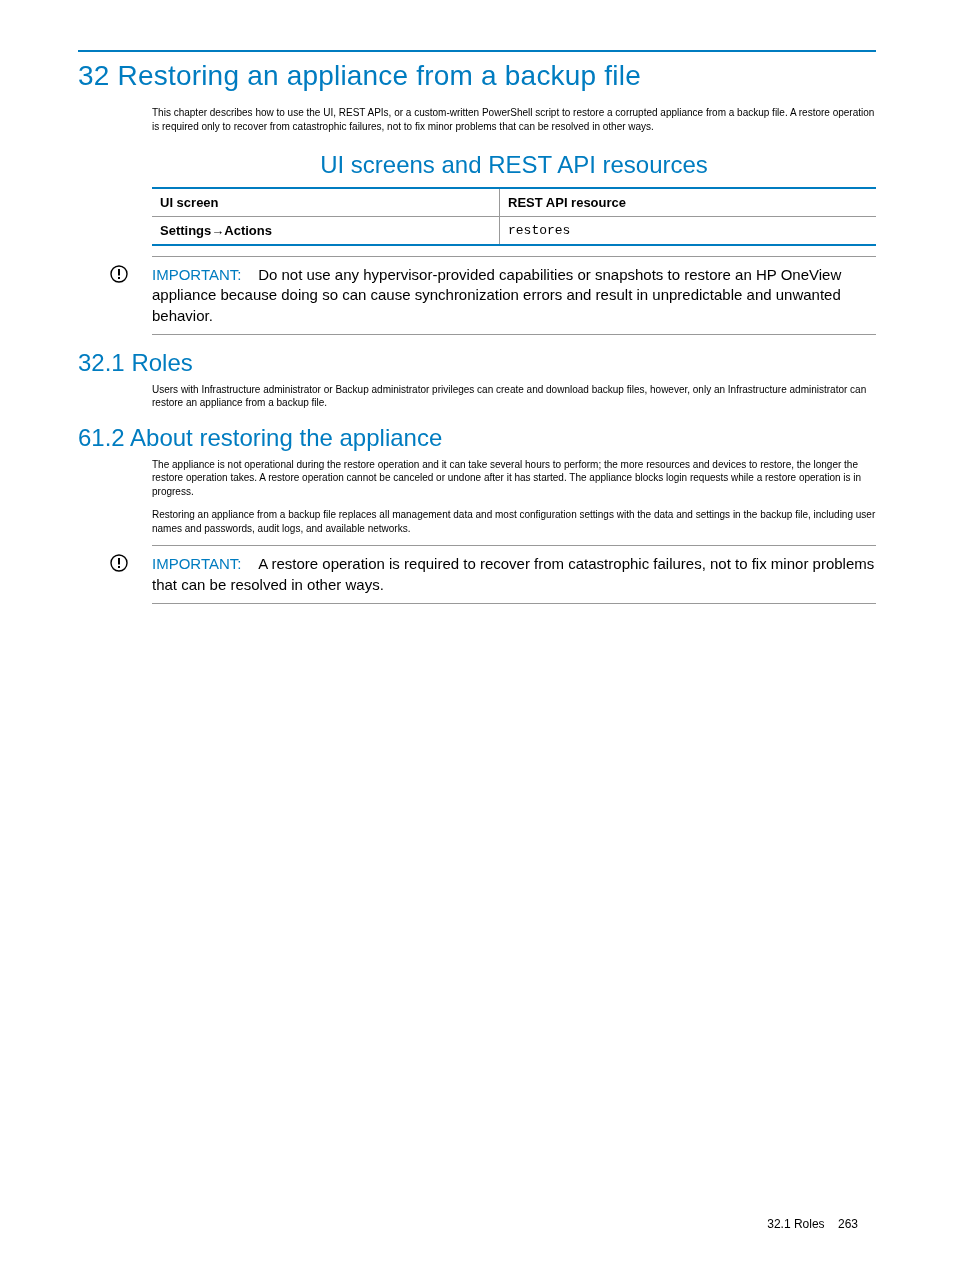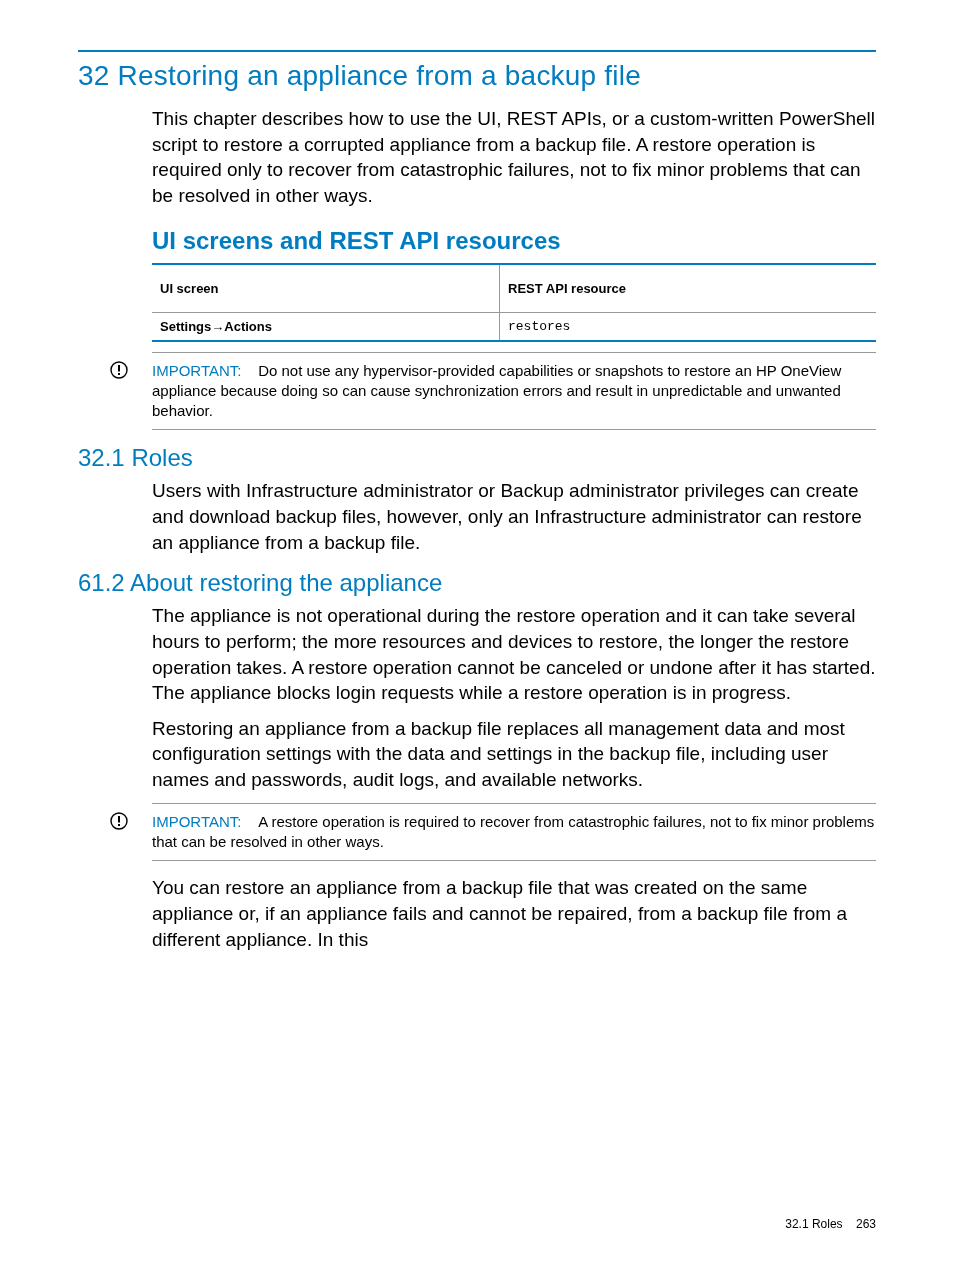--- a/index.html
+++ b/index.html
@@ -22,48 +22,49 @@
   }
   h1.chapter-title {
     color: #007cc0;
     font-weight: 300;
     font-size: 28px;
     margin: 0 0 14px 0;
     letter-spacing: 0.2px;
   }
   h2.section {
     color: #007cc0;
-    font-weight: 700;
+    font-weight: 400;
     font-size: 24px;
     margin: 18px 0 8px 0;
+    text-align: center;
   }
   h2.subsection {
     color: #007cc0;
     font-weight: 300;
     font-size: 24px;
     margin: 14px 0 6px 0;
   }
   .body-text {
-    font-size: 19px;
+    font-size: 10px;
     line-height: 1.35;
     margin: 0 0 10px 0;
   }
   .indent {
     margin-left: 74px;
   }
   table.api-table {
     width: 100%;
     border-collapse: collapse;
     margin: 6px 0 10px 0;
     font-size: 13px;
   }
   table.api-table th {
     text-align: left;
     font-weight: bold;
-    padding: 16px 8px;
+    padding: 6px 8px;
     border-top: 2px solid #007cc0;
     border-bottom: 1px solid #999;
     border-left: 1px solid #999;
   }
   table.api-table th:first-child { border-left: none; }
   table.api-table td {
     padding: 6px 8px;
     border-bottom: 2px solid #007cc0;
     border-left: 1px solid #999;
     vertical-align: top;
@@ -90,21 +91,21 @@
     font-size: 15px;
   }
   .callout-body {
     font-size: 15px;
     line-height: 1.35;
   }
   .bold { font-weight: bold; }
   .footer {
     position: absolute;
     bottom: 40px;
-    right: 78px;
+    right: 96px;
     font-size: 12px;
   }
   .footer-page { margin-left: 10px; }
 </style>
 </head>
 <body>
 
 <div class="page">
   <div class="top-rule"></div>
 
@@ -160,19 +161,18 @@
         <rect x="8" y="4" width="2" height="6.5" fill="#000"></rect>
         <rect x="8" y="12" width="2" height="2" fill="#000"></rect>
       </svg>
       <span class="callout-body">
         <span class="callout-label">IMPORTANT:</span>
         &nbsp;&nbsp;&nbsp;<span>A restore operation is required to recover from catastrophic failures, not to fix minor problems that can be resolved in other ways.</span>
       </span>
     </div>
   </div>
 
-  <p class="body-text indent">You can restore an appliance from a backup file that was created on the same appliance or, if an appliance fails and cannot be repaired, from a backup file from a different appliance. In this</p>
 
   <div class="footer">
     <span>32.1 Roles</span>
     <span class="footer-page">263</span>
   </div>
 </div>
 
 </body></html>

